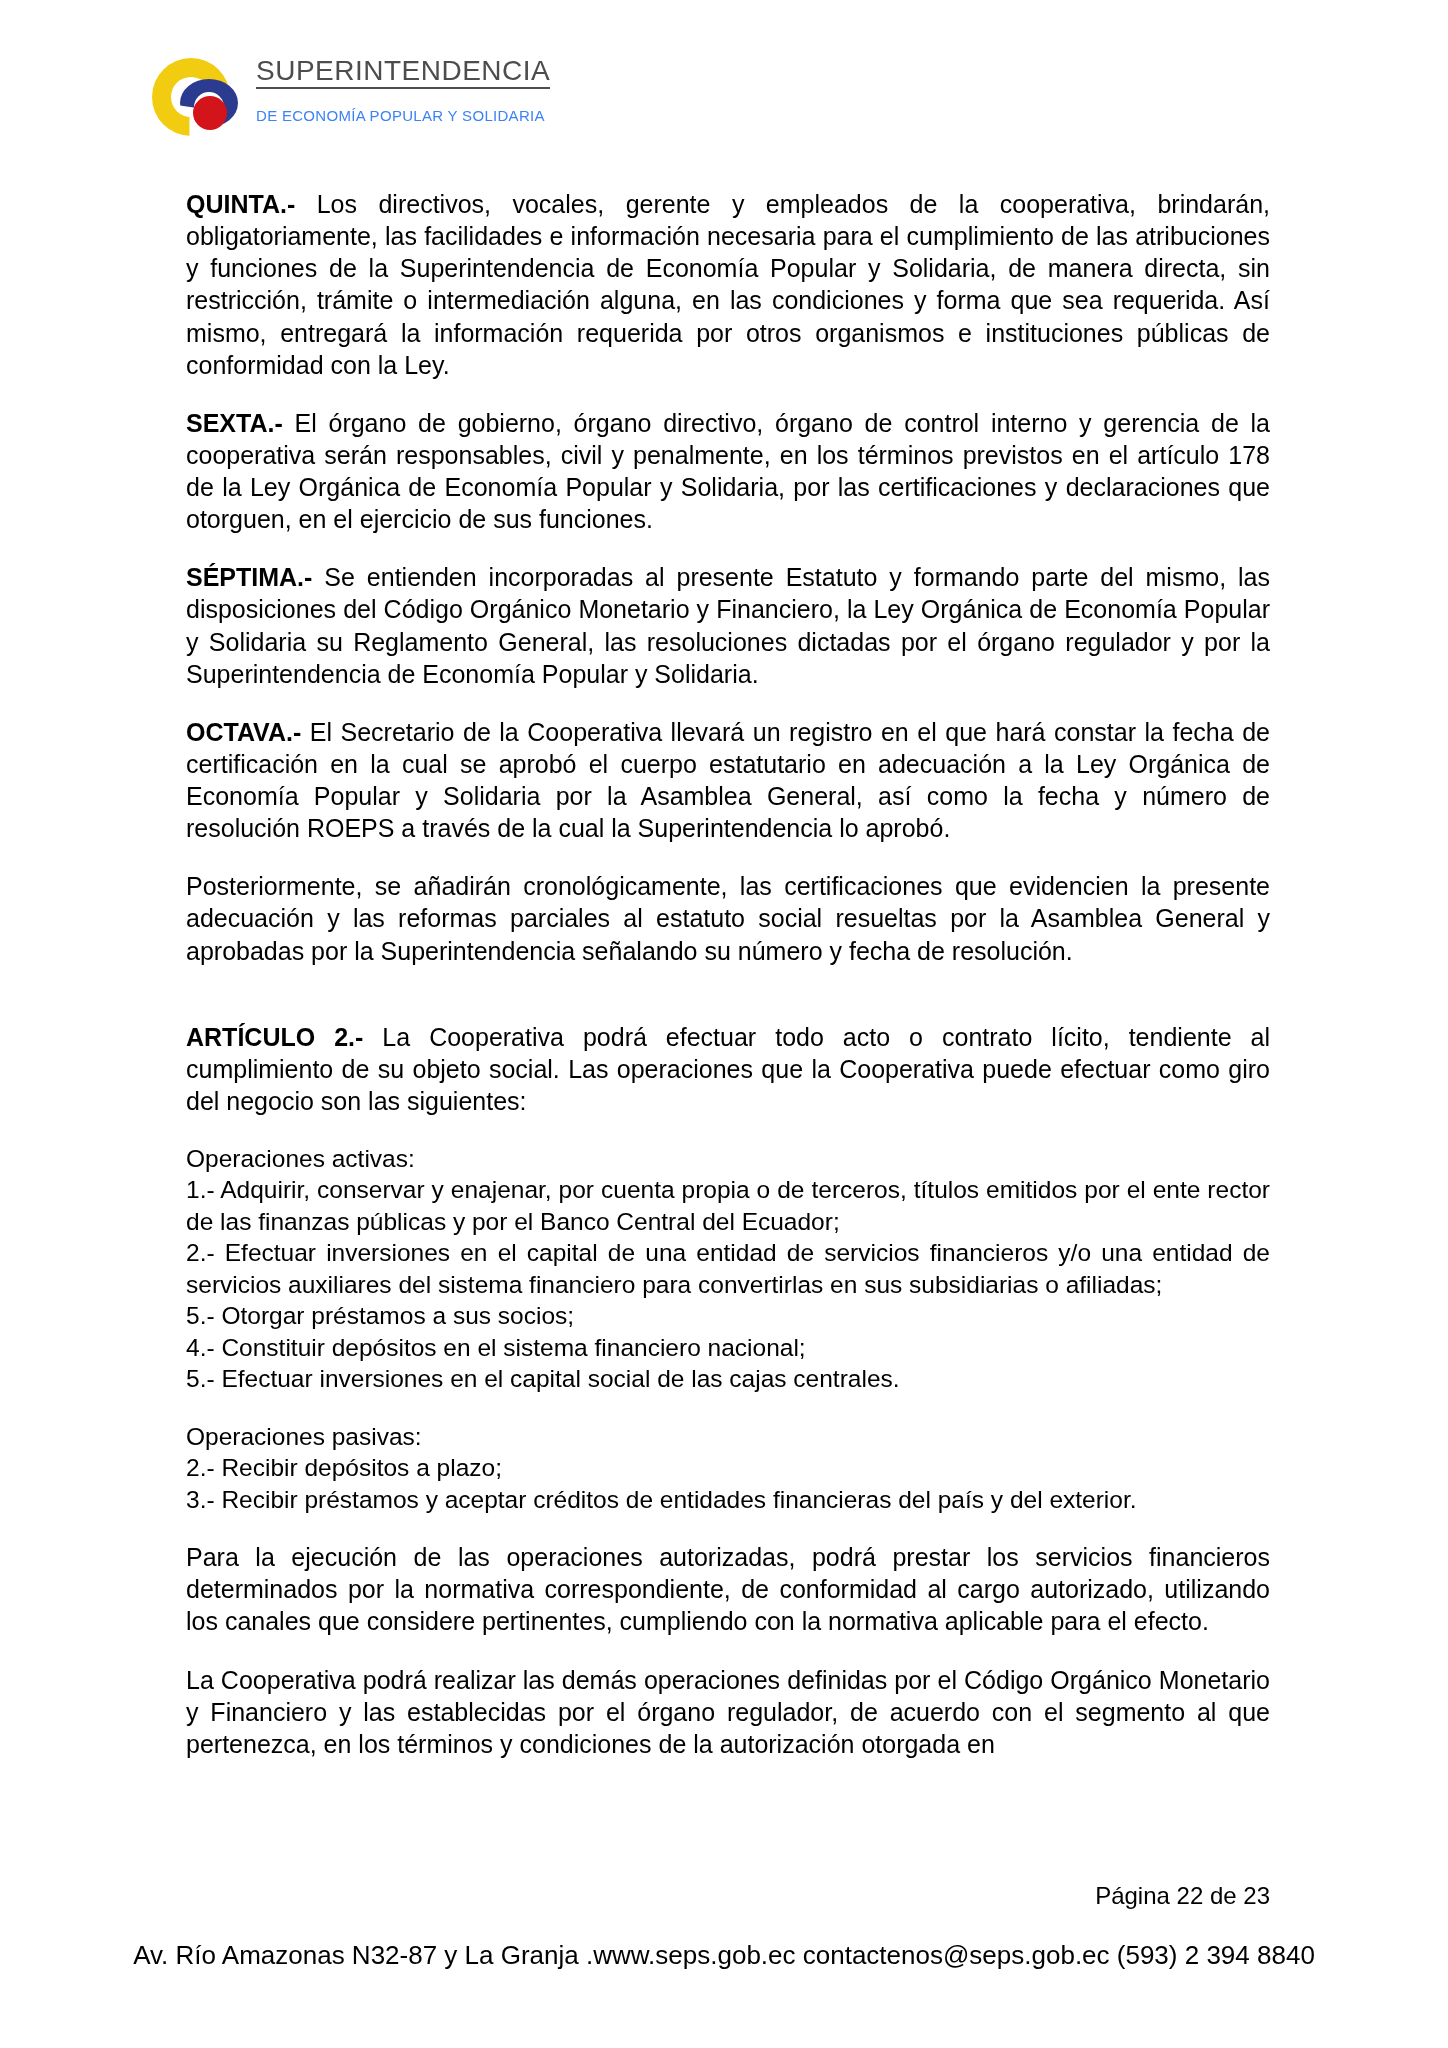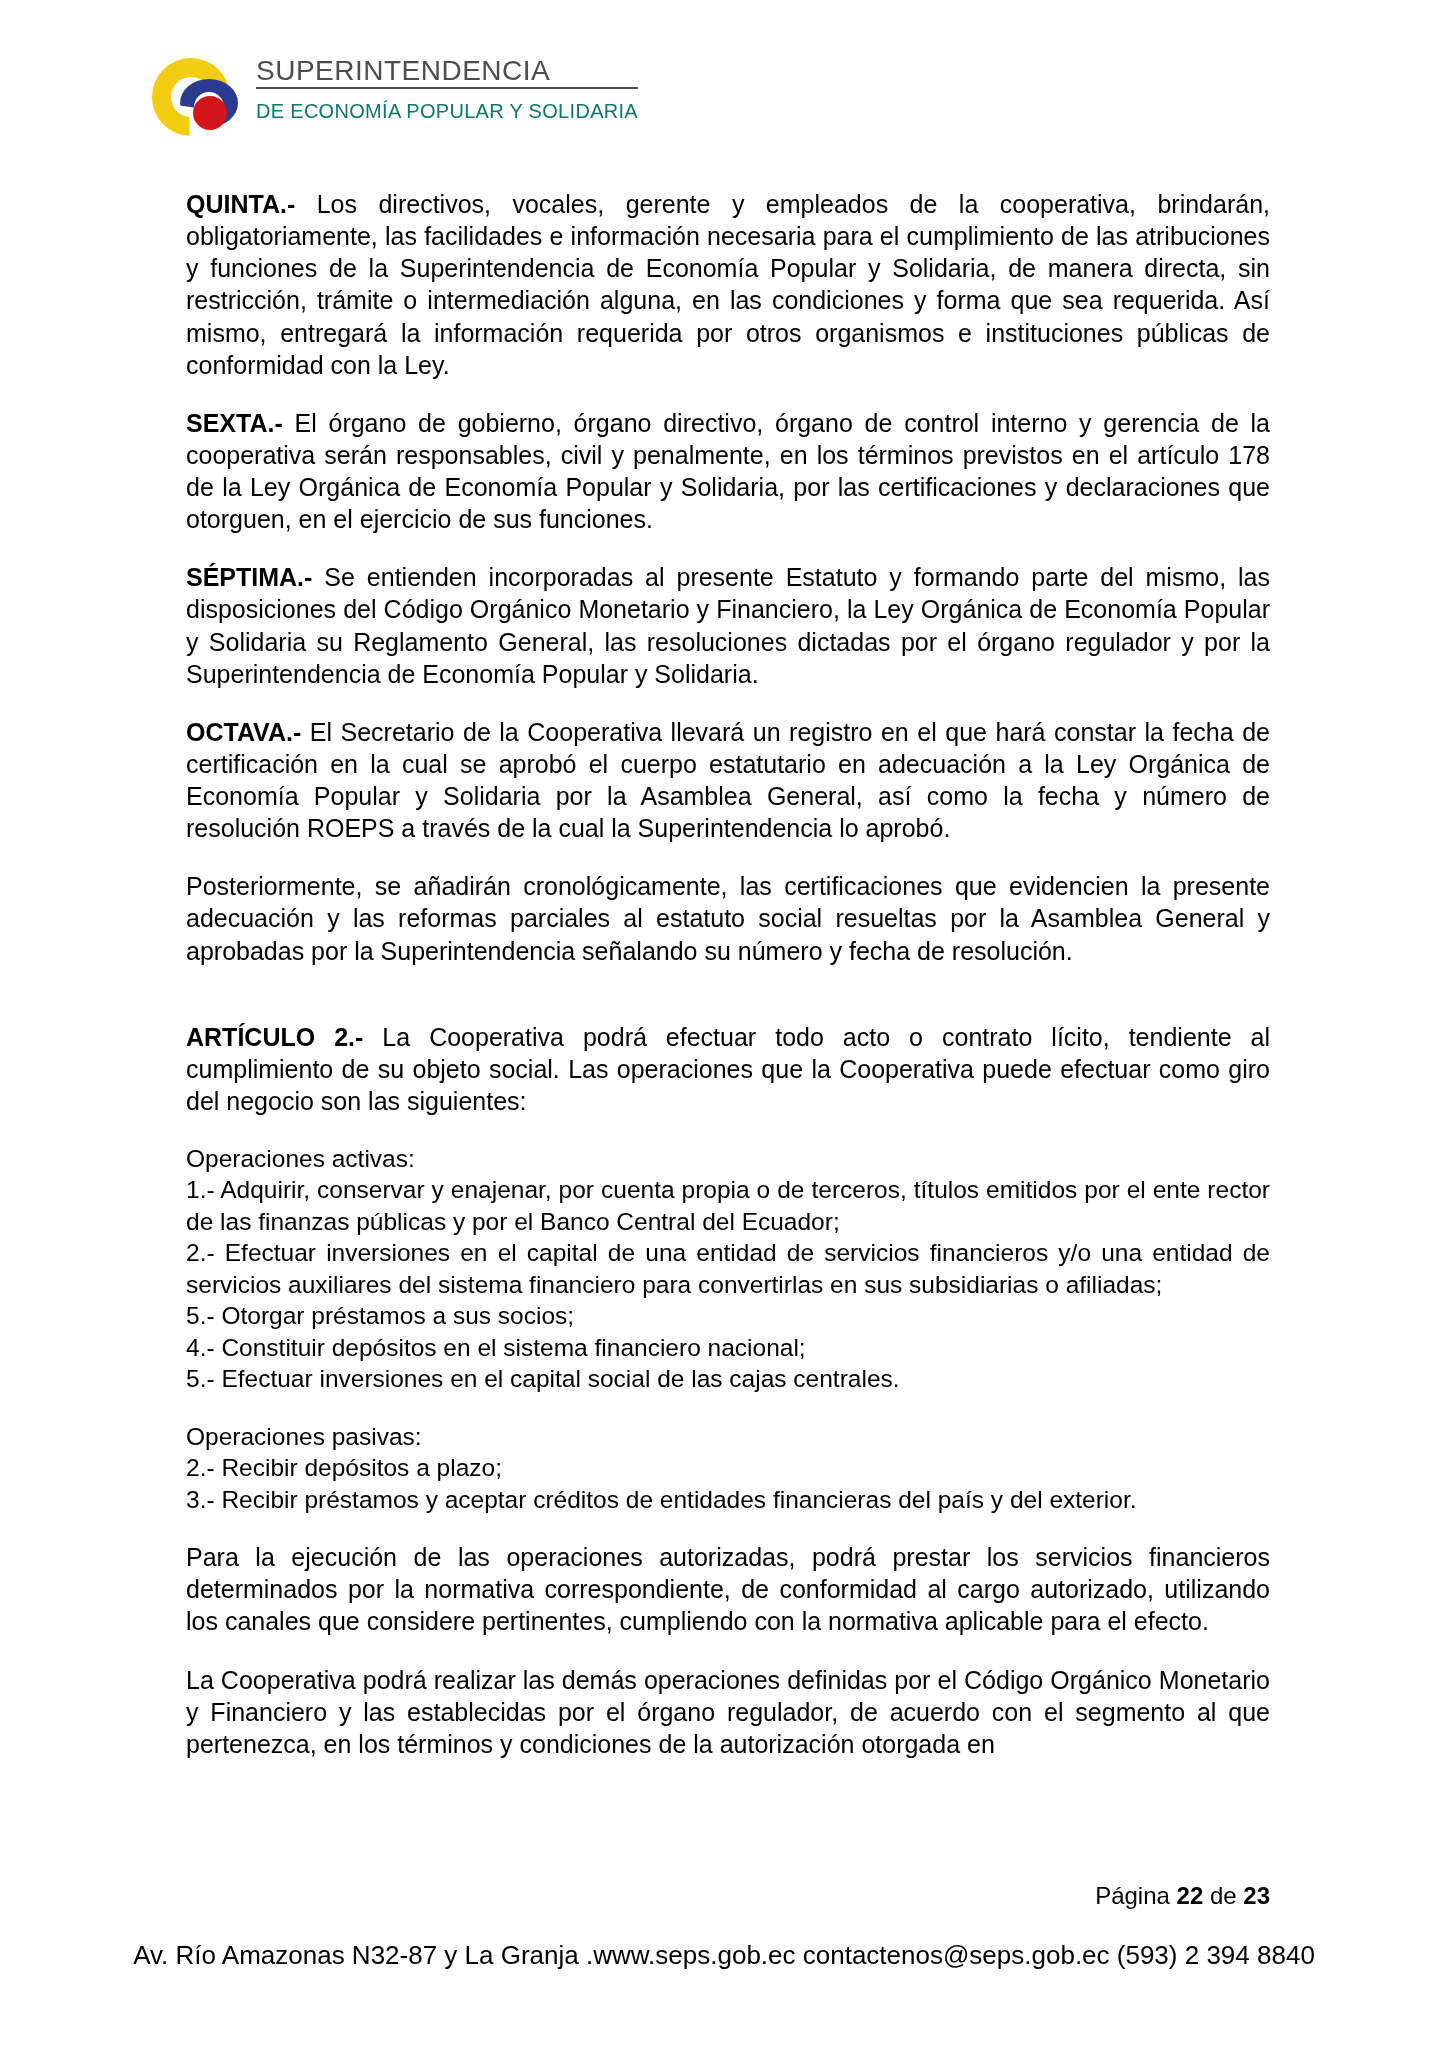--- a/index.html
+++ b/index.html
@@ -90,25 +90,25 @@
   .logo-title {
     font-size: 28px;
     letter-spacing: 0.5px;
     color: #4d4d4d;
     line-height: 1.05;
     border-bottom: 2px solid #4d4d4d;
     padding-bottom: 2px;
     white-space: nowrap;
   }
   .logo-sub {
-    font-size: 20px;
+    font-size: 15px;
     letter-spacing: 0.3px;
-    color: #0f766e;
+    color: #3b82f6;
     line-height: 1.1;
-    padding-top: 11px;
+    padding-top: 19px;
     white-space: nowrap;
   }
 
   
   .content {
     position: absolute;
     left: 186px;
     top: 188px;
     width: 1084px;
   }
@@ -141,21 +141,21 @@
 
   
   .page-number {
     position: absolute;
     right: 178px;
     top: 1882px;
     font-size: 24px;
     color: #000;
     white-space: nowrap;
   }
-  .page-number b { font-weight: bold; }
+  .page-number b { font-weight: normal; }
   .footer-address {
     position: absolute;
     left: 0;
     right: 0;
     top: 1940px;
     text-align: center;
     font-size: 26px;
     color: #000;
     white-space: nowrap;
   }

